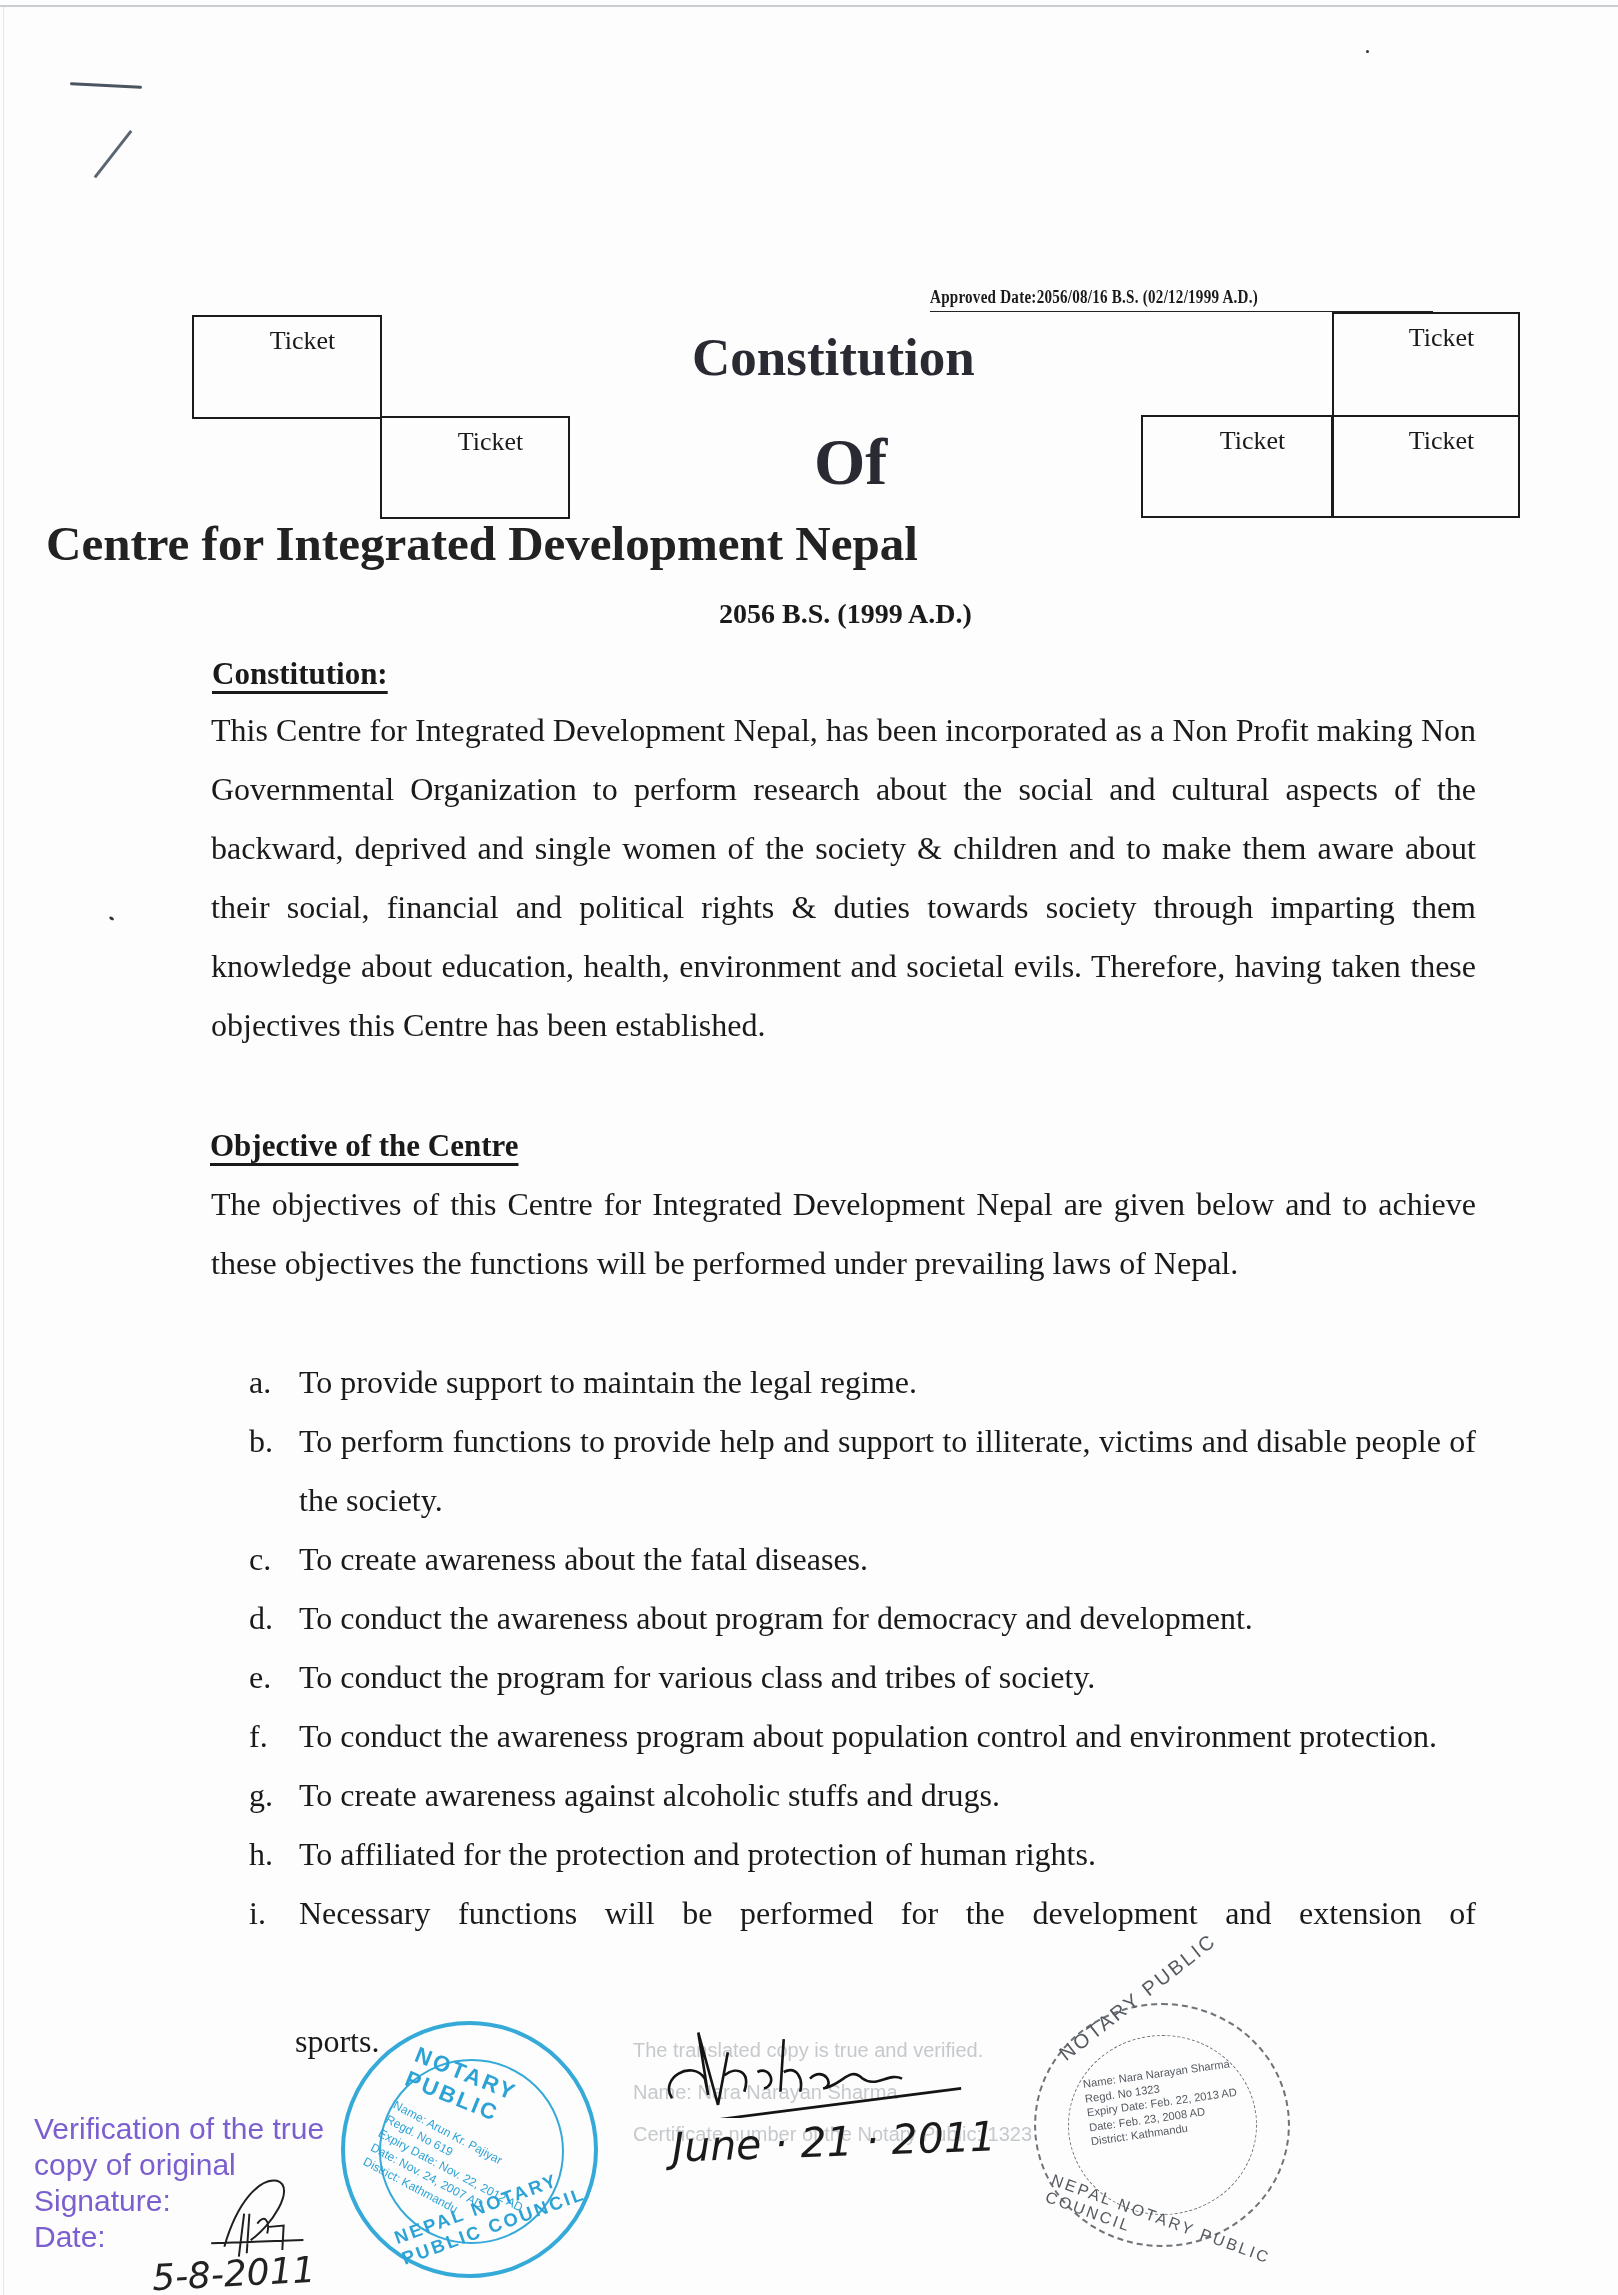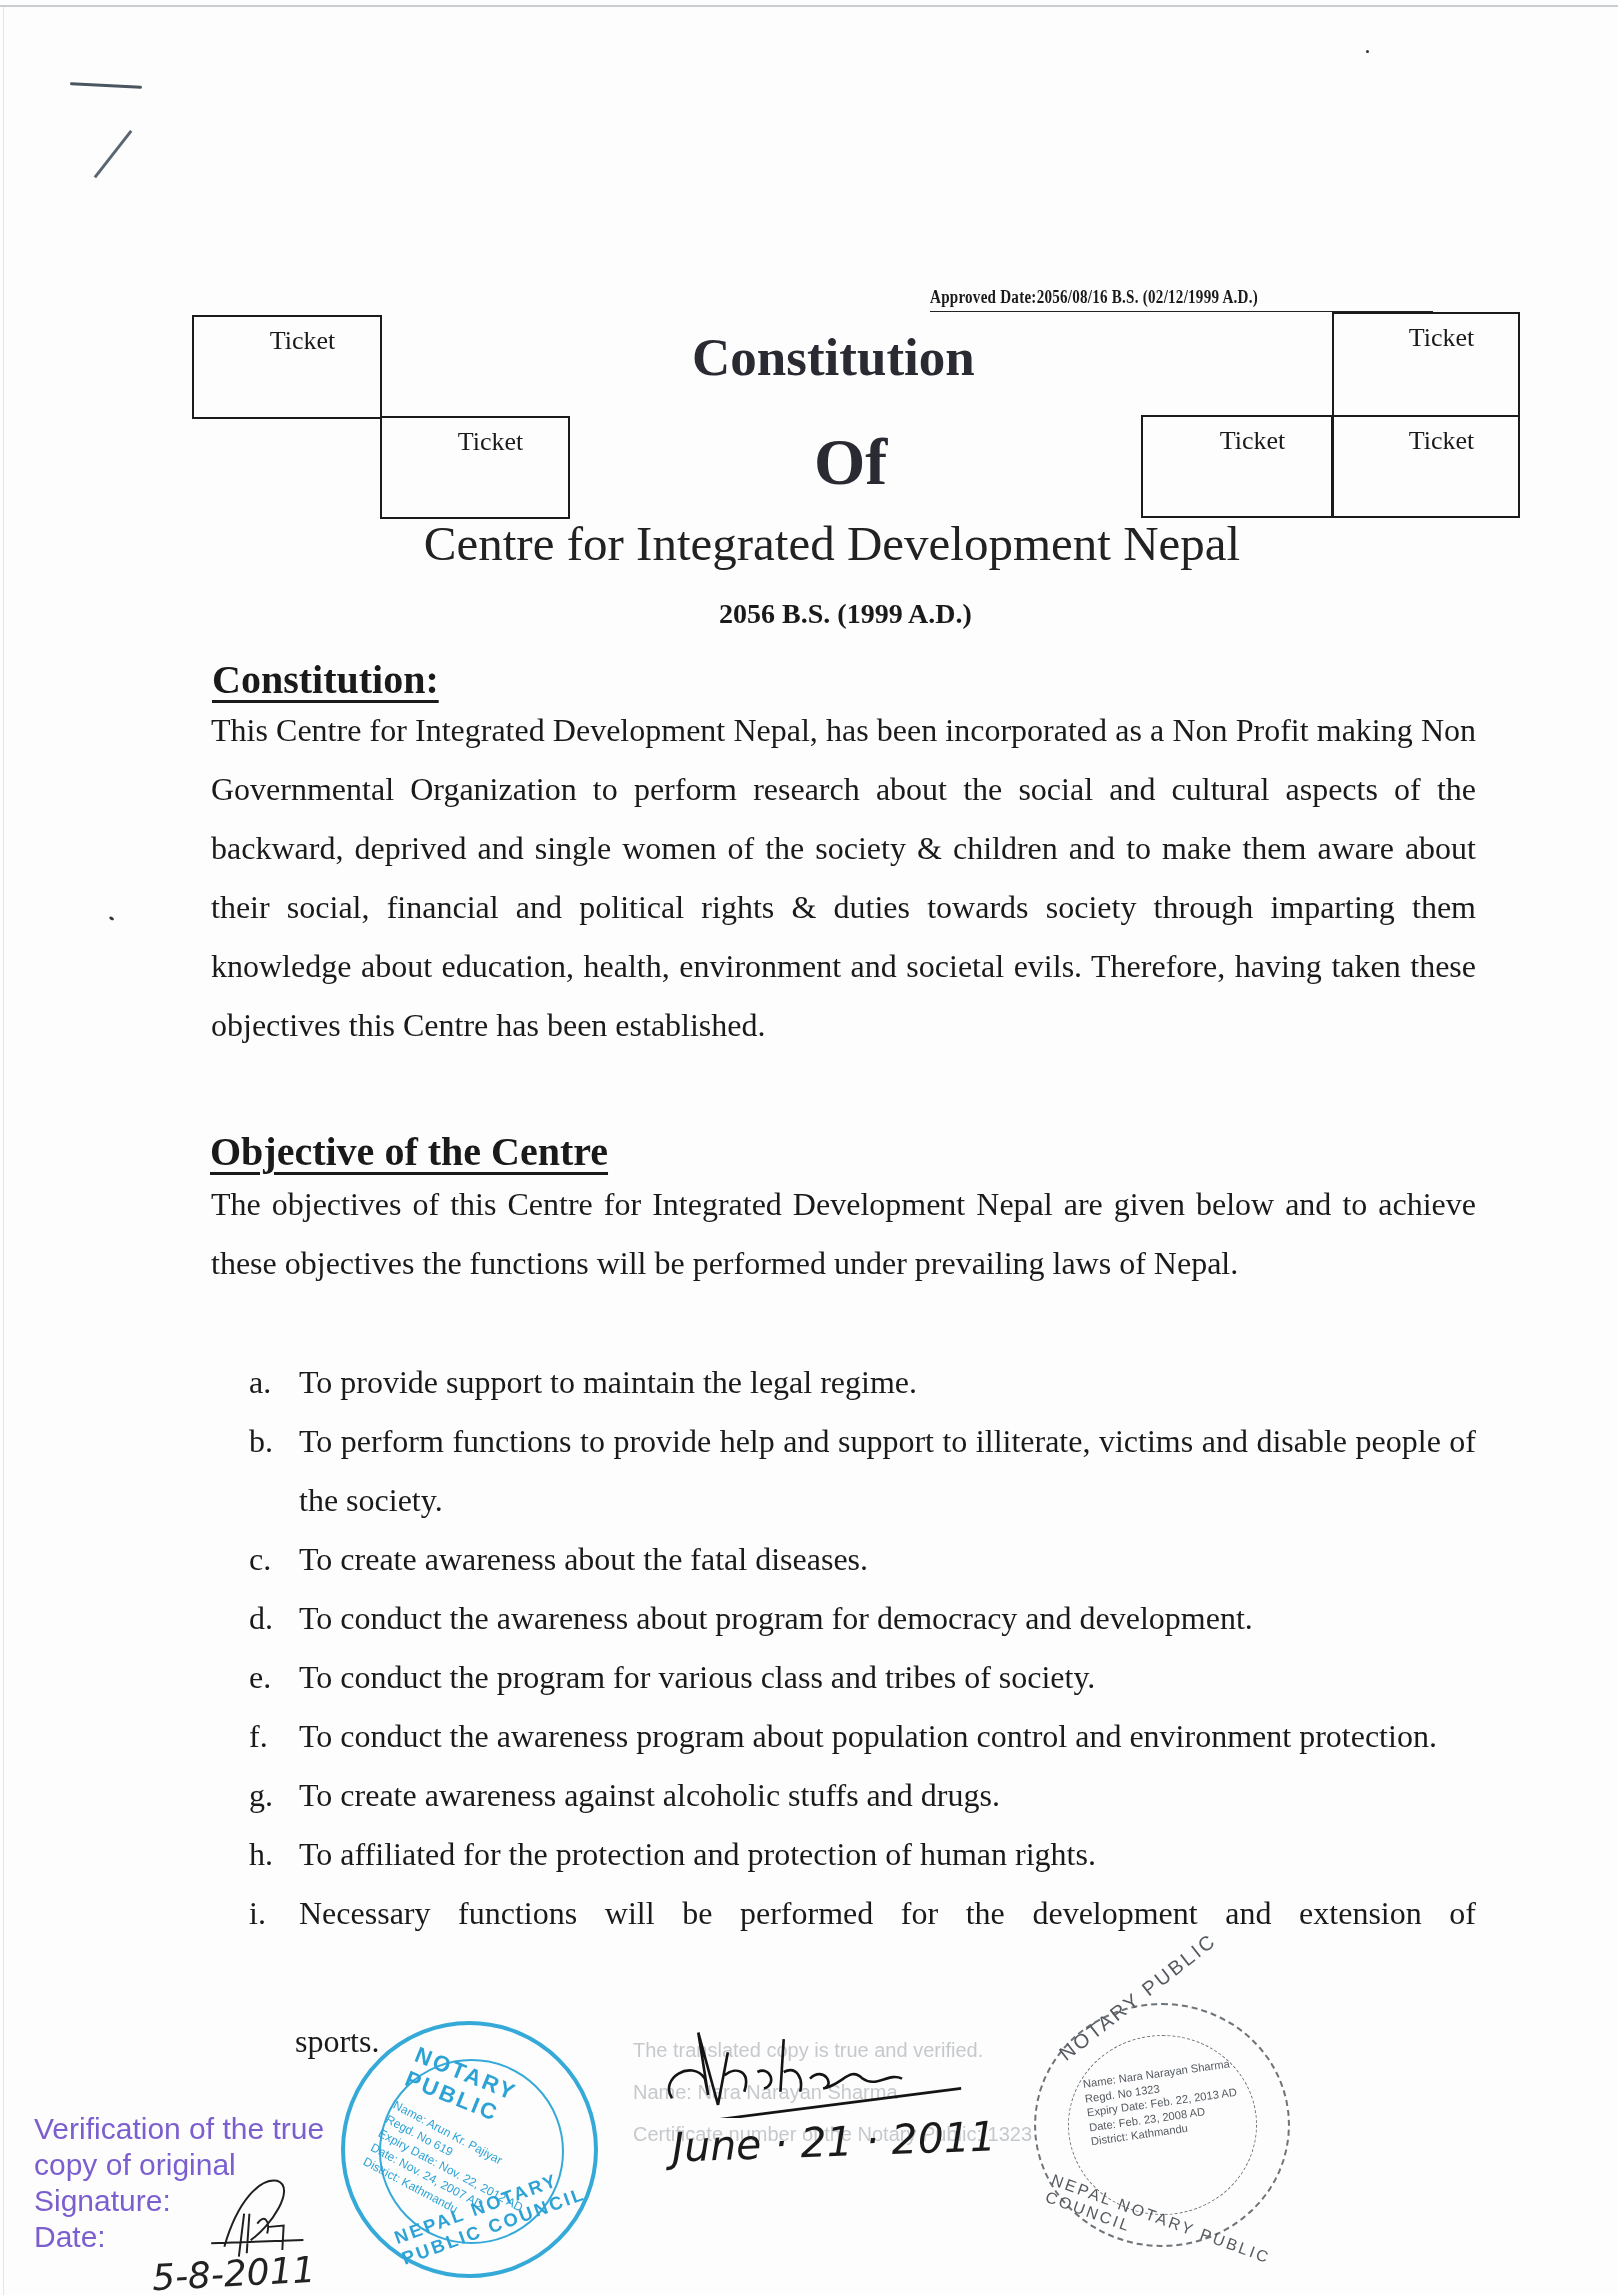--- a/index.html
+++ b/index.html
@@ -21,24 +21,24 @@
 
   .ticket { border: 2px solid #1b1b1b; box-sizing: border-box; font-size: 26px; text-align: center; padding-top: 9.2px; background: transparent; padding-left: 31px; }
   .t1 { left: 192px; top: 315px; width: 190px; height: 104px; }
   .t2 { left: 380px; top: 416px; width: 190px; height: 103px; }
   .t3 { left: 1332px; top: 312px; width: 188px; height: 105px; }
   .t4 { left: 1141px; top: 415px; width: 192px; height: 103px; }
   .t5 { left: 1332px; top: 415px; width: 188px; height: 103px; }
 
   .title1 { left: 692px; top: 327px; font-size: 53px; font-weight: bold; color: #2a2a33; white-space: nowrap; text-align: center; }
   .title2 { left: 814px; top: 424px; font-size: 66px; font-weight: bold; color: #2a2a33; }
-  .org-name { left: 0; width: 1618px; top: 515px; text-align: center; font-size: 49px; font-weight: normal; color: #222; padding-left: 46px; box-sizing: border-box; white-space: nowrap; }
+  .org-name { left: 0; width: 1618px; top: 515px; text-align: left; font-size: 49px; font-weight: bold; color: #222; padding-left: 46px; box-sizing: border-box; white-space: nowrap; }
   .year { left: 0; width: 1618px; top: 598px; text-align: center; font-size: 28px; font-weight: bold; padding-left: 55px; box-sizing: border-box; margin-left: 9px; }
 
-  .heading { font-size: 40px; font-weight: bold; text-decoration: underline; text-underline-offset: 6.6px; text-decoration-thickness: 2.6px; white-space: nowrap; }
+  .heading { font-size: 31px; font-weight: bold; text-decoration: underline; text-underline-offset: 6.6px; text-decoration-thickness: 2.6px; white-space: nowrap; }
   .h-constitution { left: 212px; top: 656px; }
   .h-objective { left: 210px; top: 1128px; }
 
   .para { left: 211px; width: 1265px; font-size: 32px; line-height: 59px; text-align: justify; text-align-last: left; }
   .p1 { top: 701px; }
   .p2 { top: 1175px; }
 
   .list { left: 249px; top: 1353px; width: 1227px; font-size: 32px; line-height: 59px; }
   .li { display: flex; text-align: justify; text-align-last: left; }
   .li .letter { width: 50px; flex: none; }

